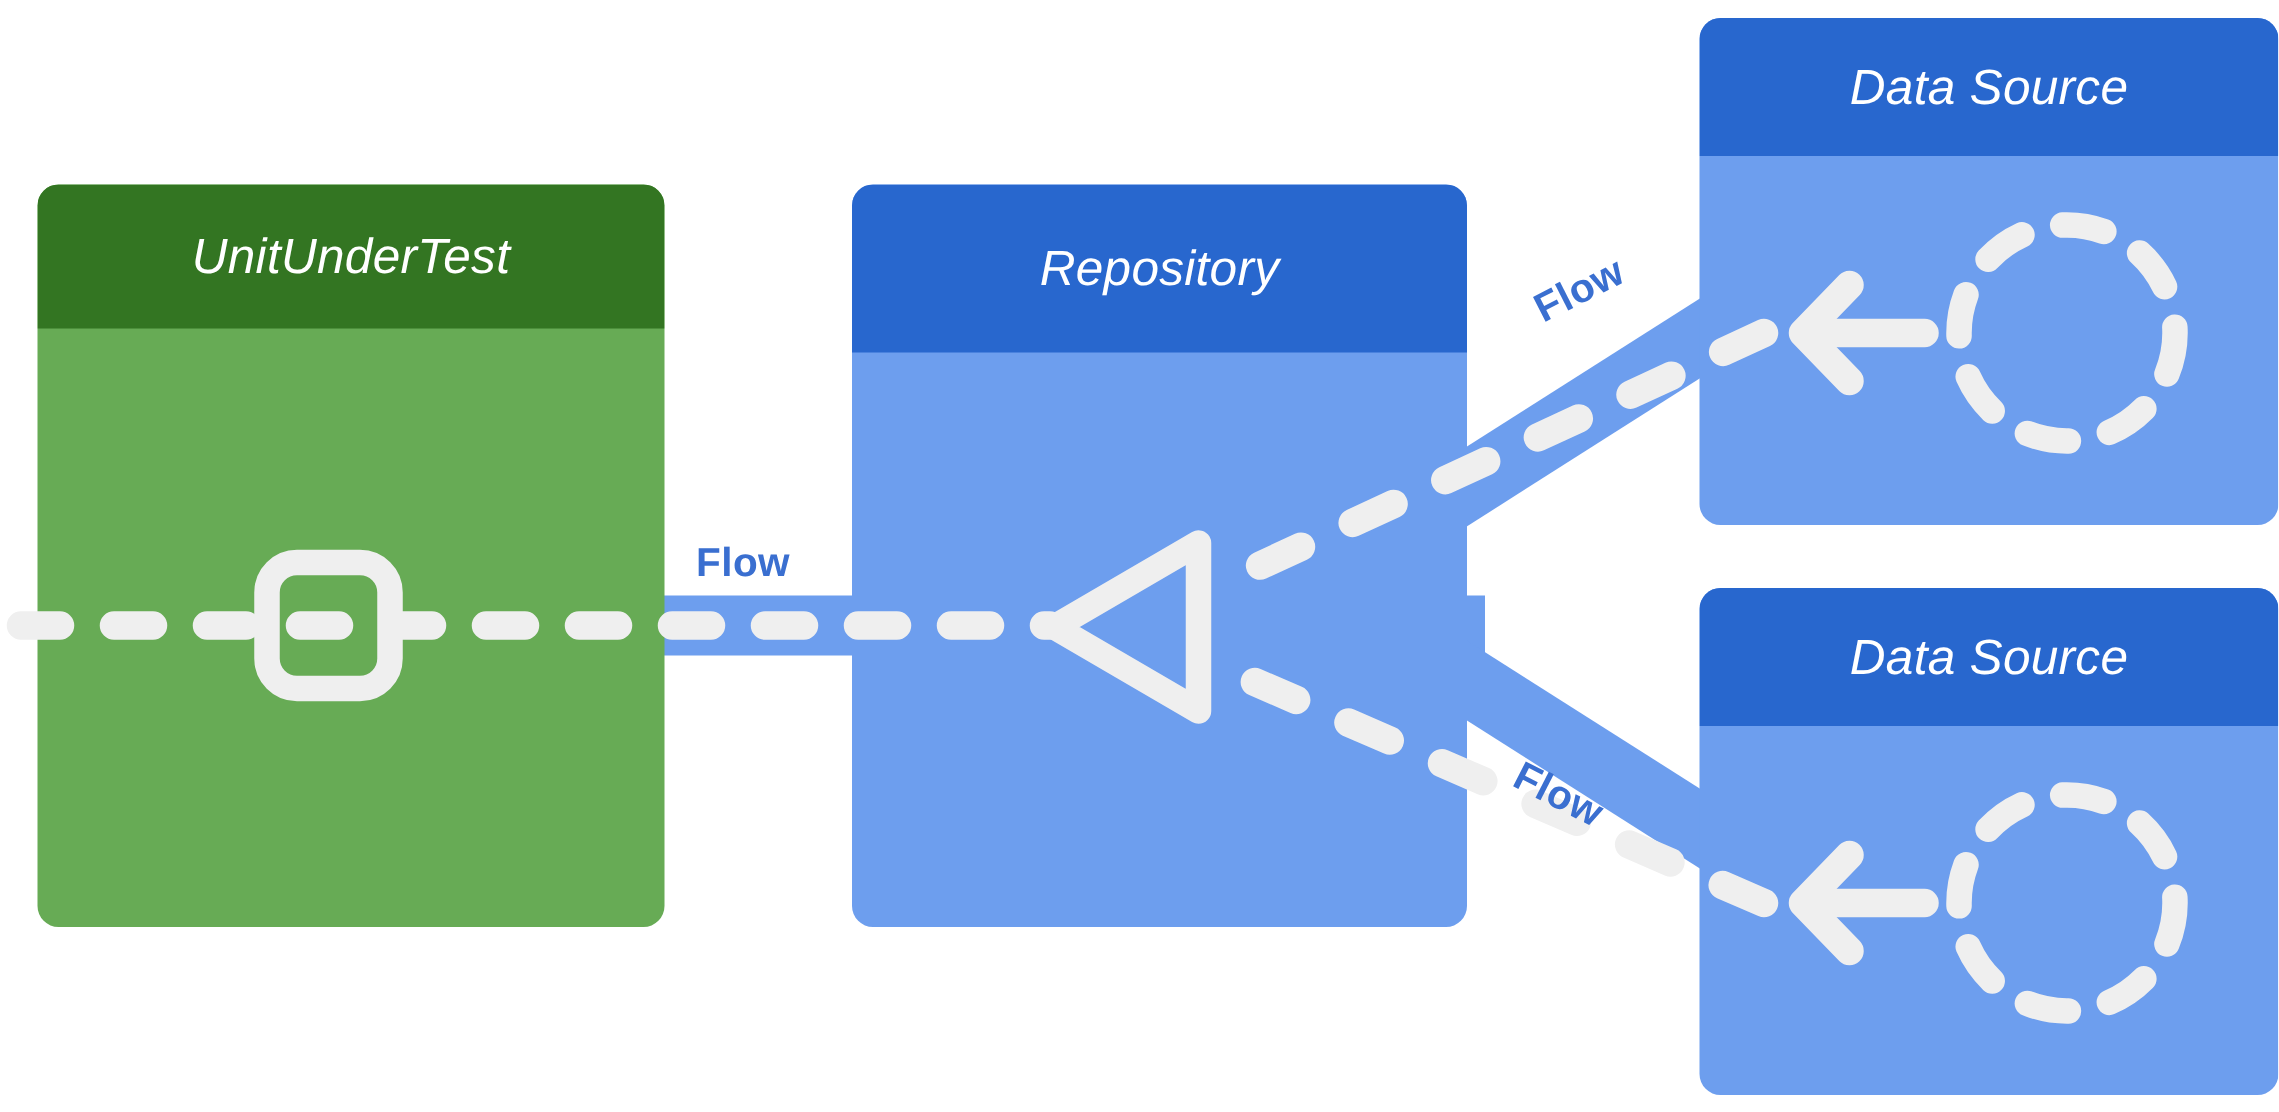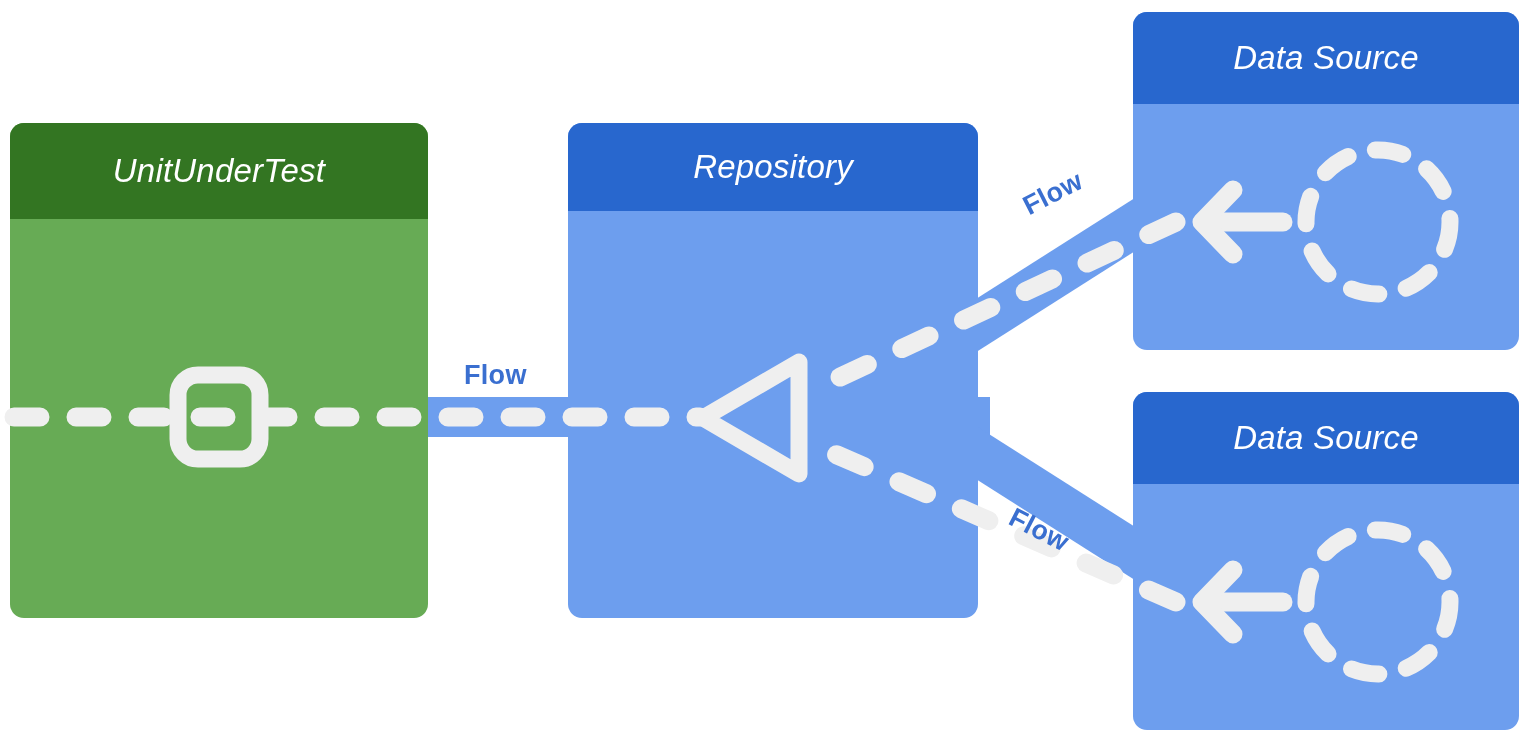--- a/index.html
+++ b/index.html
@@ -55,28 +55,28 @@
 
   <svg class="svg-layer" viewBox="0 0 1519 741" preserveAspectRatio="none">
 
     <rect x="270" y="397" width="720" height="40" fill="#6D9EEE"></rect>
 
     <polygon points="883,358 1160,182 1184,220 907,396" fill="#6D9EEE"></polygon>
 
     <polygon points="883,420 1160,596 1184,558 907,382" fill="#6D9EEE"></polygon>
   </svg>
 
-  <div class="node-box" style="left:10px; top:123px; width:418px; height:495px; background:#67AB55;">
+  <div class="node-box" style="left:25px; top:123px; width:418px; height:495px; background:#67AB55;">
     <div class="node-header" style="height:96px; background:#337522; font-size:33px;">
       <span>UnitUnderTest</span>
     </div>
   </div>
 
   <div class="node-box" style="left:568px; top:123px; width:410px; height:495px; background:#6D9EEE;">
-    <div class="node-header" style="height:88px; background:#2867CE; font-size:33px;">
+    <div class="node-header" style="height:112px; background:#2867CE; font-size:33px;">
       <span>Repository</span>
     </div>
   </div>
 
   <div class="node-box" style="left:1133px; top:12px; width:386px; height:338px; background:#6D9EEE;">
     <div class="node-header" style="height:92px; background:#2867CE; font-size:33px;">
       <span>Data Source</span>
     </div>
   </div>
 

